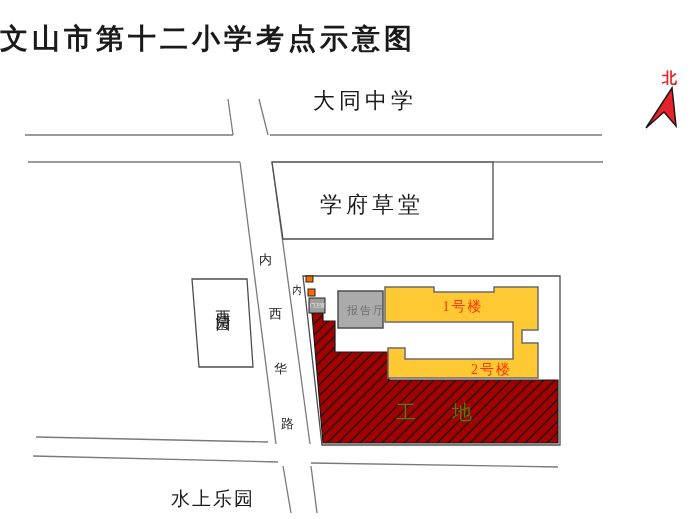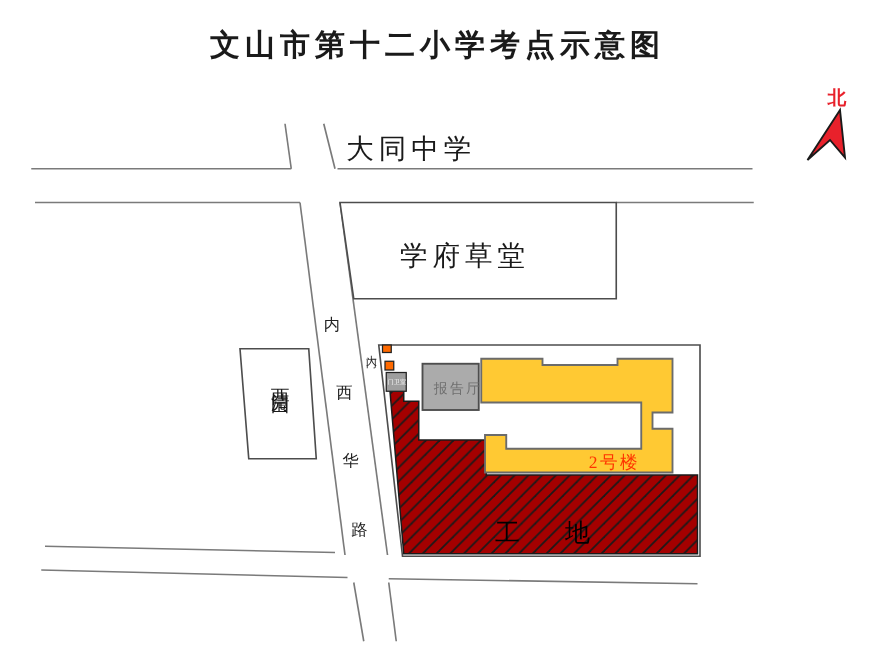--- a/index.html
+++ b/index.html
@@ -1,32 +1,32 @@
 <!DOCTYPE html>
 <html><head>
 <meta charset="utf-8">
 <style>
   html,body{margin:0;padding:0;background:#fff;}
   #canvas{position:relative;width:700px;height:519px;background:#fff;overflow:hidden;
           font-family:"Liberation Serif","DejaVu Serif",serif;color:#1a1a1a;}
   .abs{position:absolute;}
   .lbl{position:absolute;white-space:nowrap;}
-  #title{left:0;top:20px;width:700px;text-align:center;font-size:24px;font-weight:bold;letter-spacing:4px;}
-  #lbl-datong{left:277px;top:104px;width:140px;text-align:left;font-size:22px;letter-spacing:4px;}
+  #title{left:0;top:20px;width:700px;text-align:left;font-size:28px;font-weight:bold;letter-spacing:4px;}
+  #lbl-datong{left:277px;top:86px;width:140px;text-align:right;font-size:22px;letter-spacing:4px;}
   #lbl-xuefu{left:320px;top:190px;width:140px;text-align:left;font-size:22px;letter-spacing:4px;}
   #lbl-xiqing{left:213px;top:299px;writing-mode:vertical-rl;font-size:15px;letter-spacing:3px;}
   .roadchar{font-size:13px;color:#222;}
   #rc0{left:259px;top:251px;} #rc1{left:269px;top:305px;}
   #rc2{left:274px;top:360px;} #rc3{left:281px;top:415px;}
   #lbl-damen{left:290px;top:277px;writing-mode:vertical-rl;font-size:9px;letter-spacing:1px;color:#222;}
   #lbl-guard{left:310px;top:302px;font-size:5px;color:#fff;}
   #lbl-hall{left:338px;top:303px;width:57px;text-align:center;font-size:11px;letter-spacing:2px;color:#6F6F6F;}
   #lbl-b1{left:413px;top:298px;width:100px;text-align:center;font-size:14px;letter-spacing:2px;color:#FF3300;}
   #lbl-b2{left:412px;top:361px;width:100px;text-align:right;font-size:14px;letter-spacing:2px;color:#FF3300;}
-  #lbl-gongdi{left:396px;top:399px;font-size:20px;letter-spacing:36px;color:#000000;margin-top:14px;}
+  #lbl-gongdi{left:396px;top:399px;font-size:20px;letter-spacing:36px;color:#4d7c0f;}
   #lbl-water{left:143px;top:486px;width:140px;text-align:center;font-size:19px;letter-spacing:2px;}
   #lbl-north{left:662px;top:69px;font-size:15px;font-weight:bold;color:#E8212B;}
 </style>
 </head>
 <body>
 
 <div id="canvas">
 
   <svg class="abs" style="left:0;top:0" width="700" height="519" viewBox="0 0 700 519">
     <defs>
@@ -76,25 +76,27 @@
     <polygon points="672,88 646,128 664,112 676,126" fill="#E8212B" stroke="#1a1a1a" stroke-width="1.5"></polygon>
   </svg>
 
   <div class="lbl" id="title">文山市第十二小学考点示意图</div>
 
   <div class="lbl" id="lbl-north">北</div>
 
   <div class="lbl" id="lbl-datong">大同中学</div>
   <div class="lbl" id="lbl-xuefu">学府草堂</div>
   <div class="lbl" id="lbl-xiqing">西清园</div>
+  <div class="lbl" id="lbl-water">水上乐园</div>
 
   <div class="lbl roadchar" id="rc0">内</div>
   <div class="lbl roadchar" id="rc1">西</div>
   <div class="lbl roadchar" id="rc2">华</div>
   <div class="lbl roadchar" id="rc3">路</div>
 
   <div class="lbl" id="lbl-damen">大门</div>
   <div class="lbl" id="lbl-guard">门卫室</div>
   <div class="lbl" id="lbl-hall">报告厅</div>
+  <div class="lbl" id="lbl-b1">1号楼</div>
   <div class="lbl" id="lbl-b2">2号楼</div>
   <div class="lbl" id="lbl-gongdi">工地</div>
 
 </div>
 
 </body></html>

